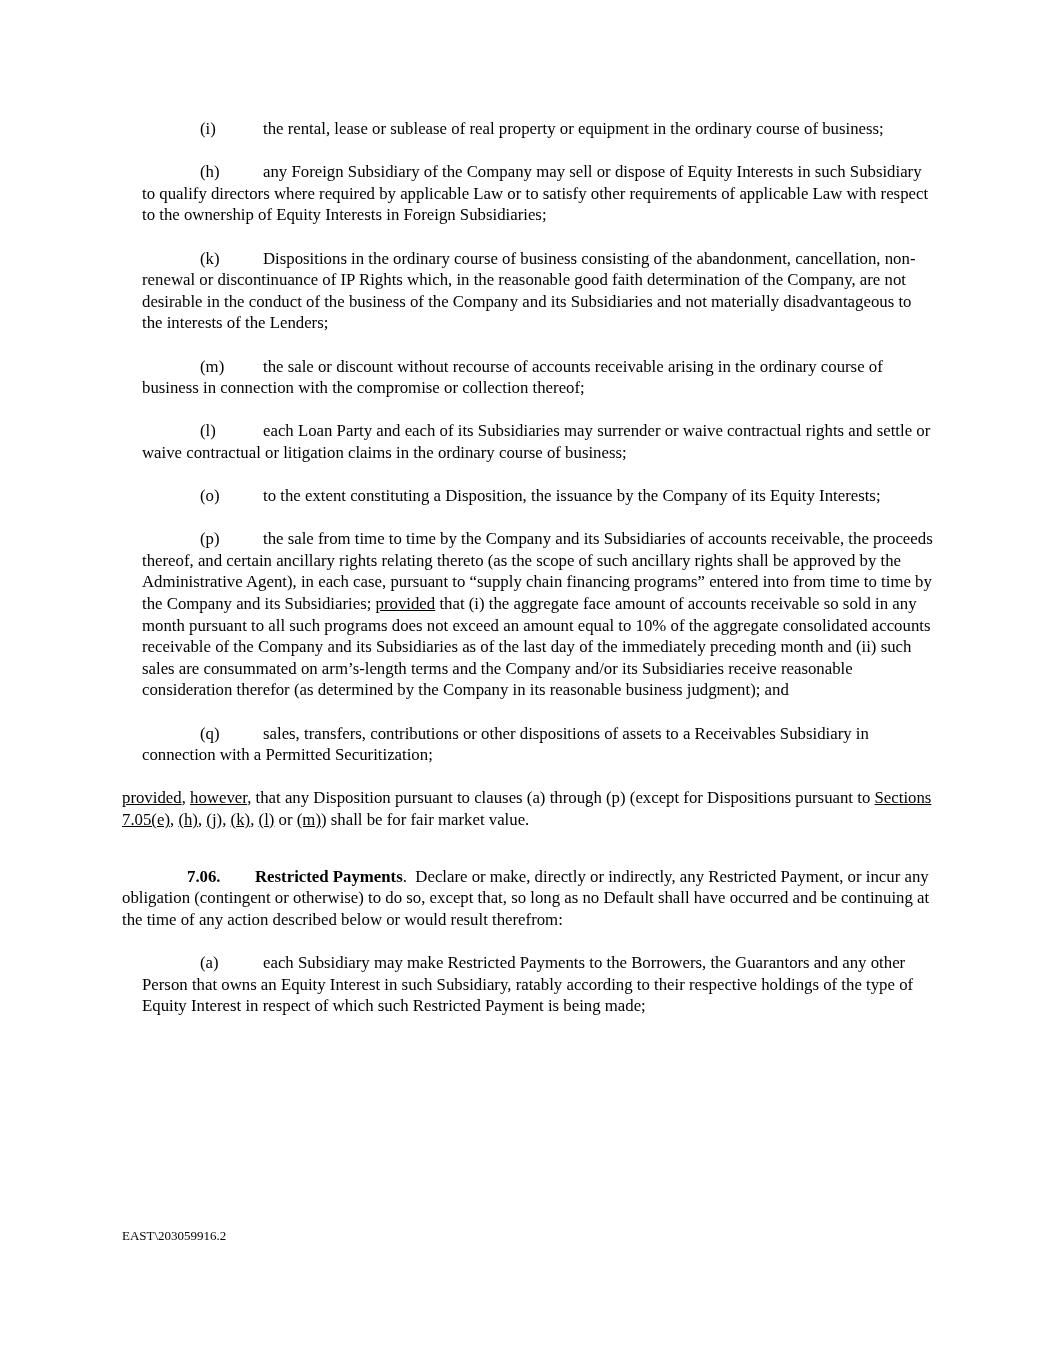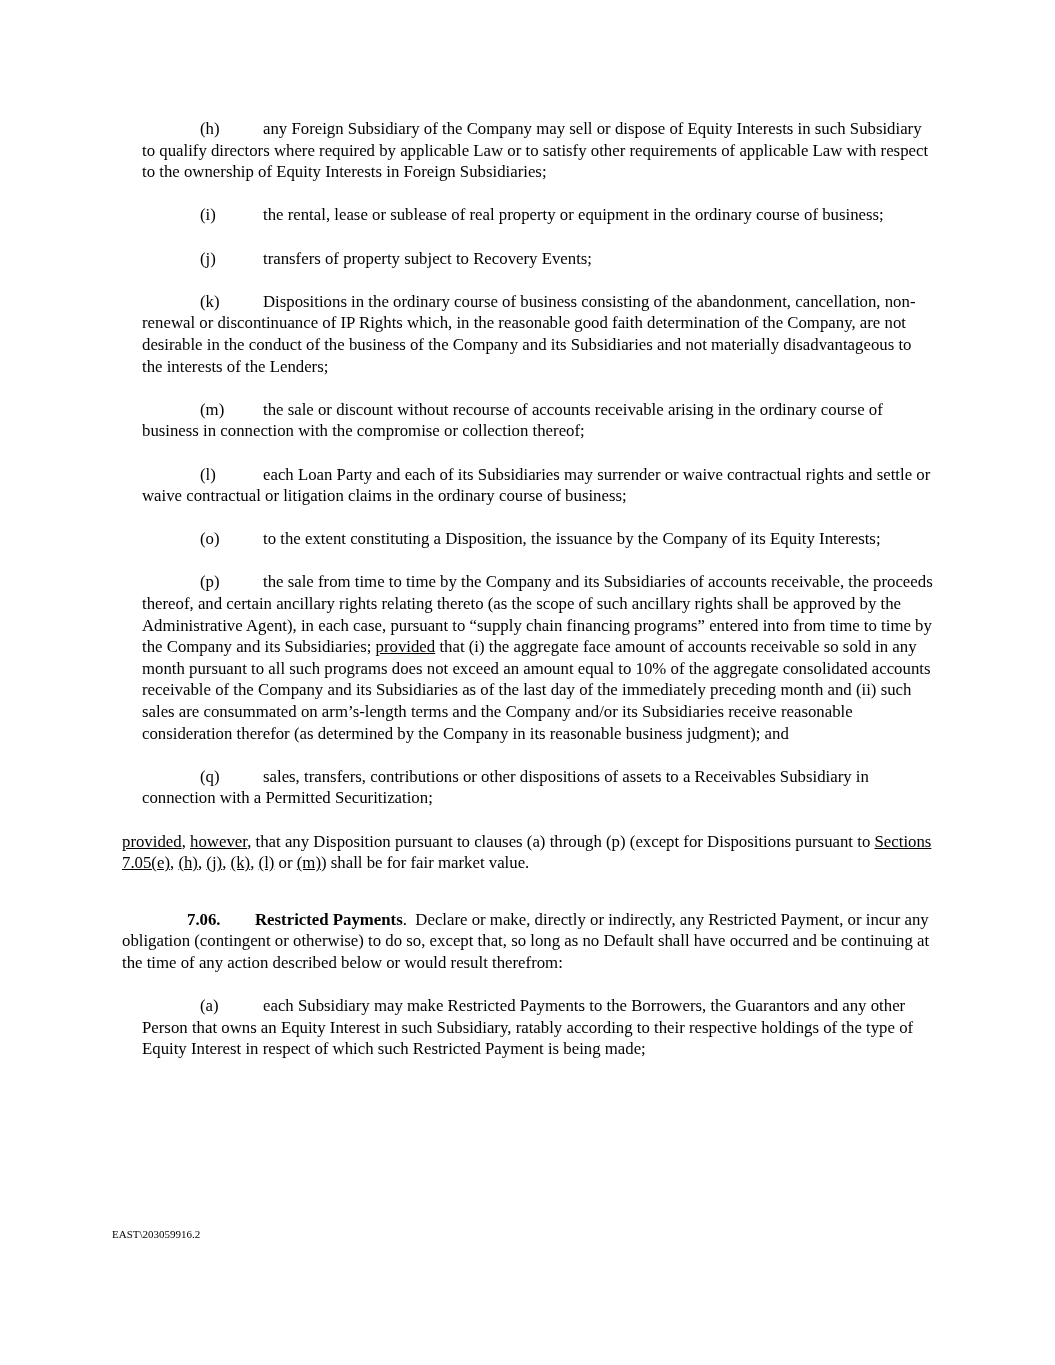--- a/index.html
+++ b/index.html
@@ -45,34 +45,33 @@
   .section .clause-label {
     display: inline-block;
     width: 68px;
     text-indent: 0;
     font-weight: bold;
   }
   .u { text-decoration: underline; }
   .b { font-weight: bold; }
   .footer {
     position: absolute;
-    left: 112px;
+    left: 122px;
     top: 1228px;
-    font-size: 11px;
+    font-size: 13px;
     font-family: "Liberation Serif", "DejaVu Serif", serif;
   }
 </style>
 </head>
 <body>
 
 <div class="page">
   <div>
+      <p class="para clause"><span class="clause-label">(i)</span><span>the rental, lease or sublease of real property or equipment in the ordinary course of business;</span></p>
       <p class="para clause"><span class="clause-label">(h)</span><span>any Foreign Subsidiary of the Company may sell or dispose of Equity Interests in such Subsidiary to qualify directors where required by applicable Law or to satisfy other requirements of applicable Law with respect to the ownership of Equity Interests in Foreign Subsidiaries;</span></p>
-      <p class="para clause"><span class="clause-label">(i)</span><span>the rental, lease or sublease of real property or equipment in the ordinary course of business;</span></p>
-      <p class="para clause"><span class="clause-label">(j)</span><span>transfers of property subject to Recovery Events;</span></p>
       <p class="para clause"><span class="clause-label">(k)</span><span>Dispositions in the ordinary course of business consisting of the abandonment, cancellation, non-renewal or discontinuance of IP Rights which, in the reasonable good faith determination of the Company, are not desirable in the conduct of the business of the Company and its Subsidiaries and not materially disadvantageous to the interests of the Lenders;</span></p>
       <p class="para clause"><span class="clause-label">(m)</span><span>the sale or discount without recourse of accounts receivable arising in the ordinary course of business in connection with the compromise or collection thereof;</span></p>
       <p class="para clause"><span class="clause-label">(l)</span><span>each Loan Party and each of its Subsidiaries may surrender or waive contractual rights and settle or waive contractual or litigation claims in the ordinary course of business;</span></p>
       <p class="para clause"><span class="clause-label">(o)</span><span>to the extent constituting a Disposition, the issuance by the Company of its Equity Interests;</span></p>
       <p class="para clause"><span class="clause-label">(p)</span><span>the sale from time to time by the Company and its Subsidiaries of accounts receivable, the proceeds thereof, and certain ancillary rights relating thereto (as the scope of such ancillary rights shall be approved by the Administrative Agent), in each case, pursuant to “supply chain financing programs” entered into from time to time by the Company and its Subsidiaries; </span><span class="u">provided</span><span> that (i) the aggregate face amount of accounts receivable so sold in any month pursuant to all such programs does not exceed an amount equal to 10% of the aggregate consolidated accounts receivable of the Company and its Subsidiaries as of the last day of the immediately preceding month and (ii) such sales are consummated on arm’s-length terms and the Company and/or its Subsidiaries receive reasonable consideration therefor (as determined by the Company in its reasonable business judgment); and</span></p>
       <p class="para clause"><span class="clause-label">(q)</span><span>sales, transfers, contributions or other dispositions of assets to a Receivables Subsidiary in connection with a Permitted Securitization;</span></p>
       <p class="para"><span class="u">provided</span><span>, </span><span class="u">however</span><span>, that any Disposition pursuant to clauses (a) through (p) (except for Dispositions pursuant to </span><span class="u">Sections 7.05(e)</span><span>, </span><span class="u">(h)</span><span>, </span><span class="u">(j)</span><span>, </span><span class="u">(k)</span><span>, </span><span class="u">(l)</span><span> or </span><span class="u">(m)</span><span>) shall be for fair market value.</span></p>
       <p class="para section"><span class="clause-label">7.06.</span><span class="b">Restricted Payments</span><span>.&nbsp; Declare or make, directly or indirectly, any Restricted Payment, or incur any obligation (contingent or otherwise) to do so, except that, so long as no Default shall have occurred and be continuing at the time of any action described below or would result therefrom:</span></p>
       <p class="para clause"><span class="clause-label">(a)</span><span>each Subsidiary may make Restricted Payments to the Borrowers, the Guarantors and any other Person that owns an Equity Interest in such Subsidiary, ratably according to their respective holdings of the type of Equity Interest in respect of which such Restricted Payment is being made;</span></p>
     </div>

